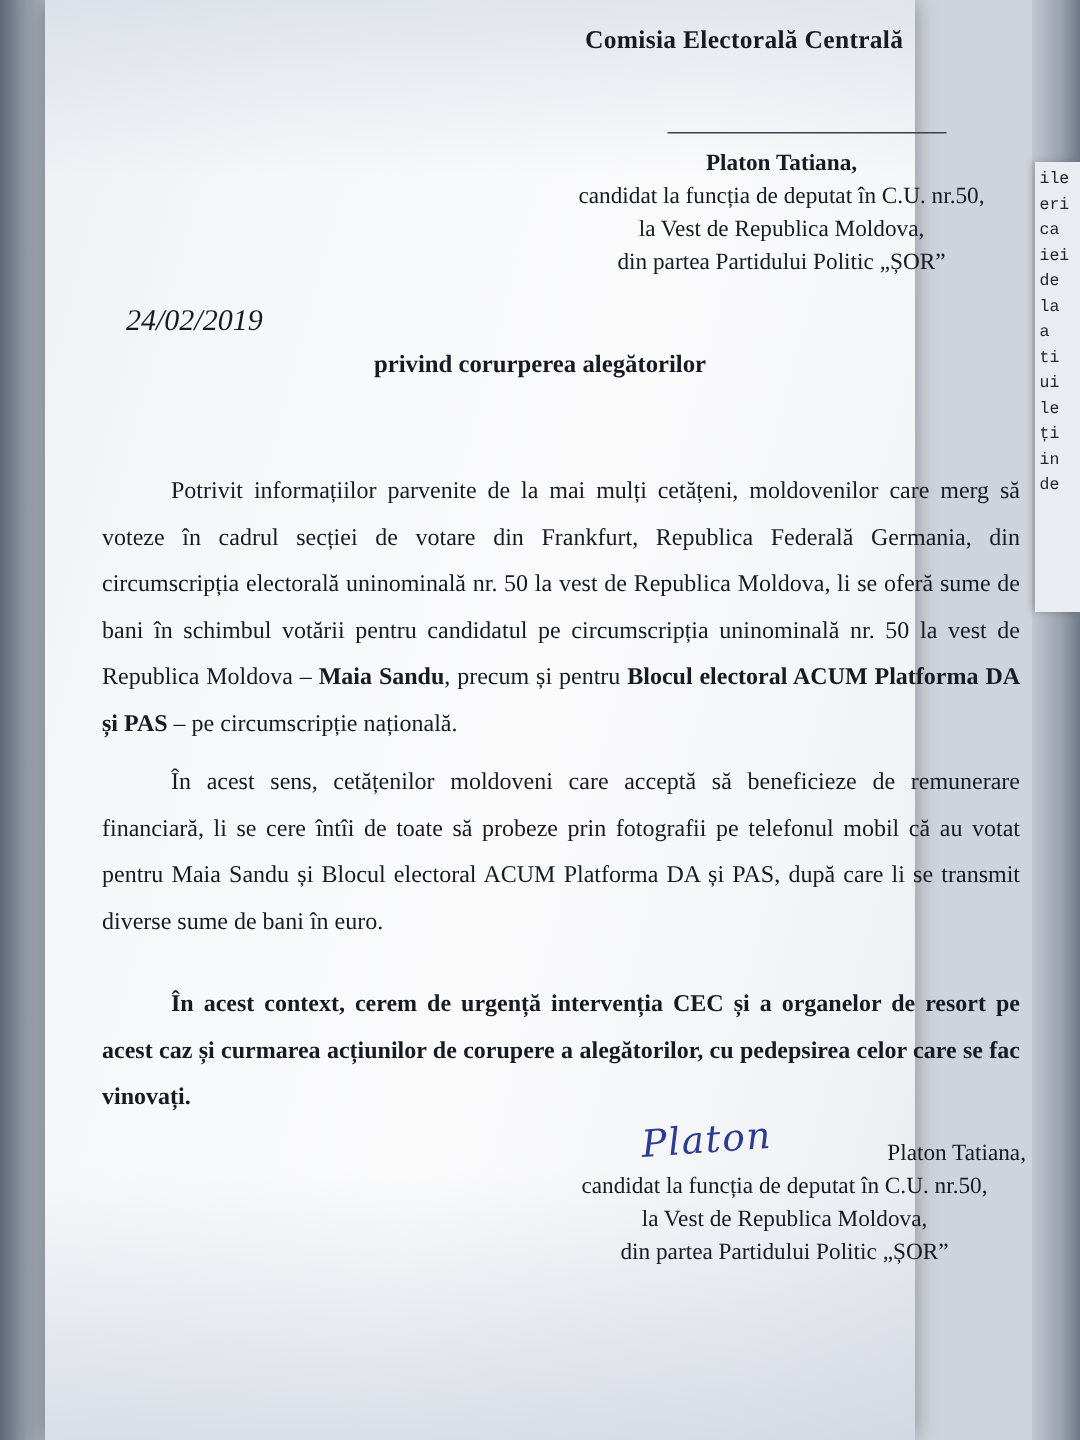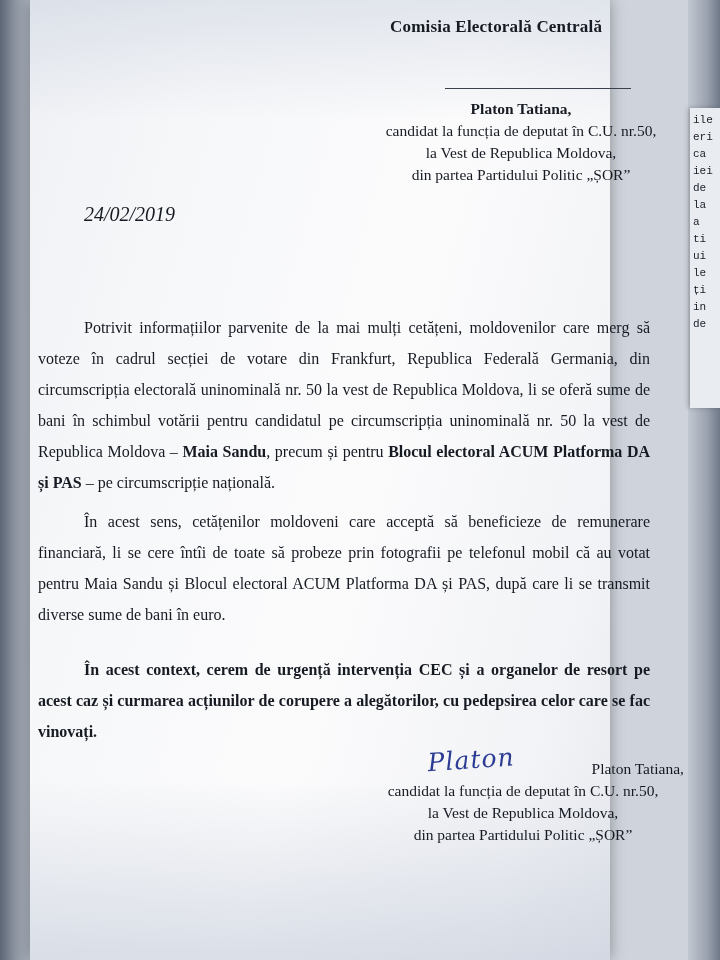--- a/index.html
+++ b/index.html
@@ -141,21 +141,21 @@
     line-height: 30px;
   }
   .title-sub {
     font-weight: bold;
     font-size: 16.5px;
     line-height: 30px;
   }
 
   .body-text {
     position: absolute;
-    left: 8px;
+    left: 38px;
     top: 312px;
     width: 612px;
     font-size: 16px;
     line-height: 31px;
     text-align: justify;
   }
   .body-text p {
     margin: 0 0 8px 0;
     text-indent: 46px;
   }
@@ -233,20 +233,21 @@
       <div class="addressee">
         <div class="bold">Platon Tatiana,</div>
         <div>candidat la funcția de deputat în C.U. nr.50,</div>
         <div>la Vest de Republica Moldova,</div>
         <div>din partea Partidului Politic „ȘOR”</div>
       </div>
 
       <div class="date">24/02/2019</div>
 
       <div class="title-block">
+        <div class="title-sub">privind corurperea alegătorilor</div>
       </div>
 
       <div class="body-text">
         <p><span>Potrivit informațiilor parvenite de la mai mulți cetățeni, moldovenilor care merg să voteze în cadrul secției de votare din Frankfurt, Republica Federală Germania, din circumscripția electorală uninominală nr. 50 la vest de Republica Moldova, li se oferă sume de bani în schimbul votării pentru candidatul pe circumscripția uninominală nr. 50 la vest de Republica Moldova – </span><span class="b">Maia Sandu</span><span>, precum și pentru </span><span class="b">Blocul electoral ACUM Platforma DA și PAS</span><span> – pe circumscripție națională.</span></p>
         <p>În acest sens, cetățenilor moldoveni care acceptă să beneficieze de remunerare financiară, li se cere întîi de toate să probeze prin fotografii pe telefonul mobil că au votat pentru Maia Sandu și Blocul electoral ACUM Platforma DA și PAS, după care li se transmit diverse sume de bani în euro.</p>
         <p class="strong-para">În acest context, cerem de urgență intervenția CEC și a organelor de resort pe acest caz și curmarea acțiunilor de corupere a alegătorilor, cu pedepsirea celor care se fac vinovați.</p>
       </div>
 
       <div class="signature">Platon</div>
 

